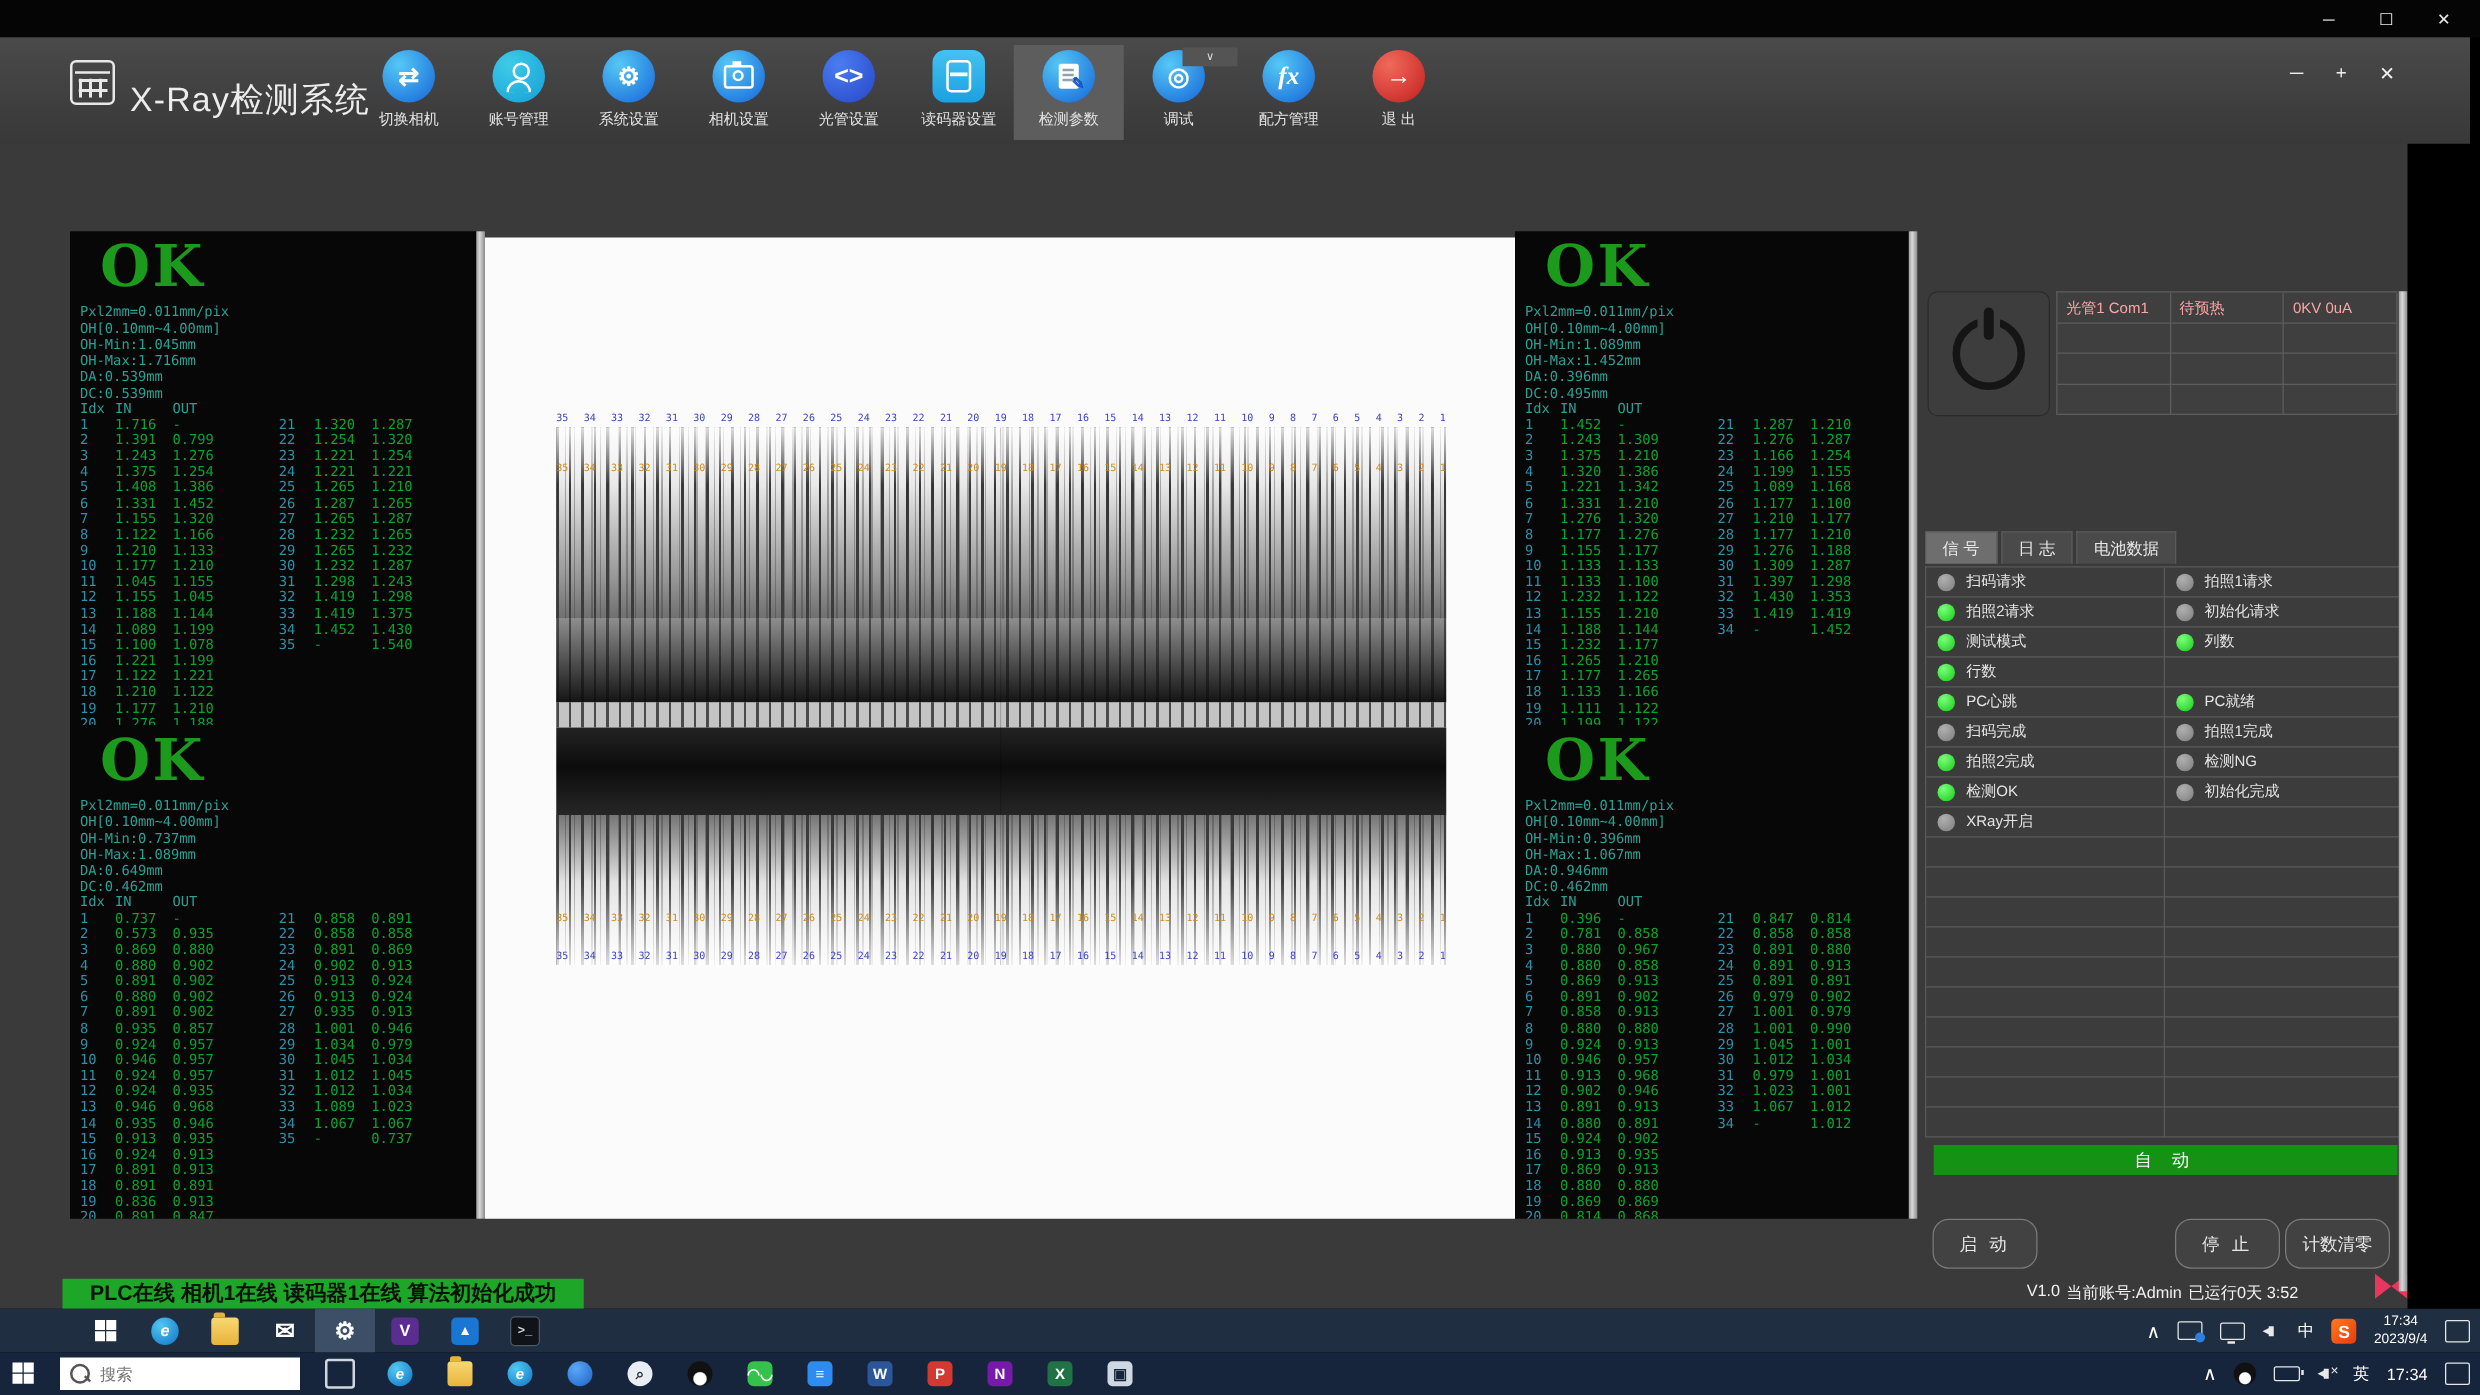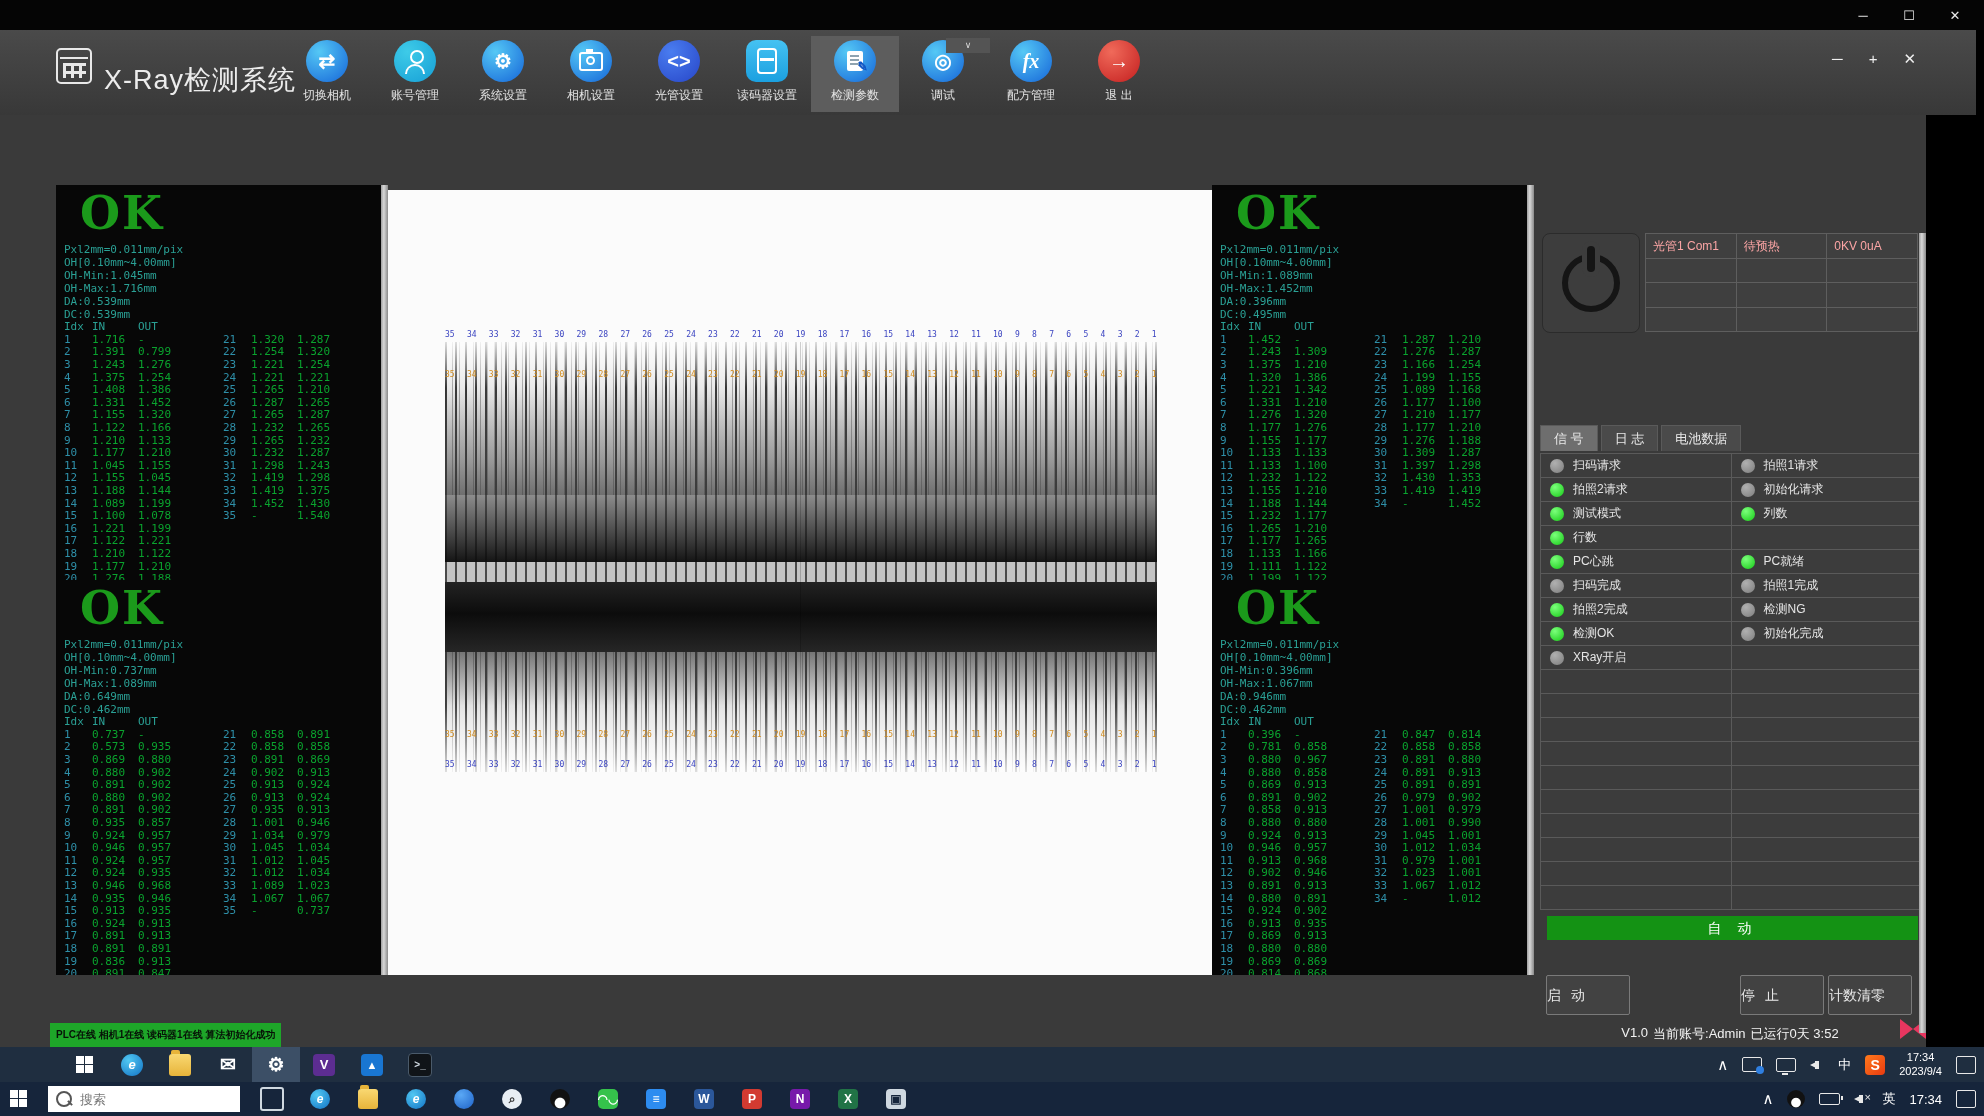--- a/index.html
+++ b/index.html
@@ -132,35 +132,35 @@
     grid-template-columns:1fr 1fr;grid-auto-rows:24px;border-left:1px solid #5a5a5a;
     border-top:1px solid #5a5a5a;background:#3c3c3c;}
   .sigcell{border-right:1px solid #5a5a5a;border-bottom:1px solid #5a5a5a;display:flex;
     align-items:center;gap:9px;padding-left:9px;}
   .led{width:14px;height:14px;border-radius:50%;background:radial-gradient(circle at 35% 30%,#b0b0b0,#7d7d7d);}
   .led.on{background:radial-gradient(circle at 35% 30%,#7bff7b,#16c916);}
   .siglbl{font-size:12px;color:#e5e5e5;}
   .modebar{position:absolute;left:1547px;top:886px;width:371px;height:24px;background:#149214;
     color:#fff;font-size:14px;text-align:center;line-height:24px;letter-spacing:6px;}
   .side-btn{position:absolute;top:945px;width:82px;height:38px;background:#424242;
-    border:1px solid #7a7a7a;border-radius:2px;color:#e8e8e8;font-size:14px;
+    border:1px solid #7a7a7a;border-radius:13px;color:#e8e8e8;font-size:14px;text-align:center;
     line-height:38px;cursor:pointer;letter-spacing:3px;}
   .footerline{position:absolute;left:1540px;top:995px;width:380px;display:flex;gap:5px;
     justify-content:center;color:#f2f2f2;font-size:13px;}
   .flag{position:absolute;left:1898px;top:984px;width:30px;height:30px;}
   .flag::before{content:"";position:absolute;left:2px;top:5px;border-top:10px solid transparent;
     border-bottom:10px solid transparent;border-left:13px solid #e8365f;}
   .flag::after{content:"";position:absolute;right:2px;top:5px;border-top:10px solid transparent;
     border-bottom:10px solid transparent;border-right:13px solid #e8365f;}
   .side-strip{position:absolute;left:1919px;top:203px;width:7px;height:800px;
     background:linear-gradient(90deg,#9f9f9f,#d8d8d8 40%,#8a8a8a);}
 
   
   .banner{position:absolute;left:50px;top:993px;height:24px;background:#1ea629;color:#071207;
-    font-size:10px;font-weight:bold;line-height:24px;padding:0 6px;white-space:nowrap;}
+    font-size:17px;font-weight:bold;line-height:24px;padding:0 22px;white-space:nowrap;}
 
   
   .taskbar1{position:absolute;left:0;top:1047px;width:1984px;height:35px;background:#1f2e40;}
   .taskbar2{position:absolute;left:0;top:1082px;width:1984px;height:34px;background:#16253b;}
   .tb-items{position:absolute;left:60px;top:0;height:100%;display:flex;}
   .tb-item{width:48px;height:100%;display:flex;align-items:center;justify-content:center;cursor:pointer;}
   .tb-item.active{background:#3c4f66;}
   .tile{width:22px;height:22px;border-radius:4px;display:flex;align-items:center;justify-content:center;
     color:#fff;font-size:13px;font-weight:bold;}
   .t-sm .tile{width:20px;height:20px;font-size:12px;}

